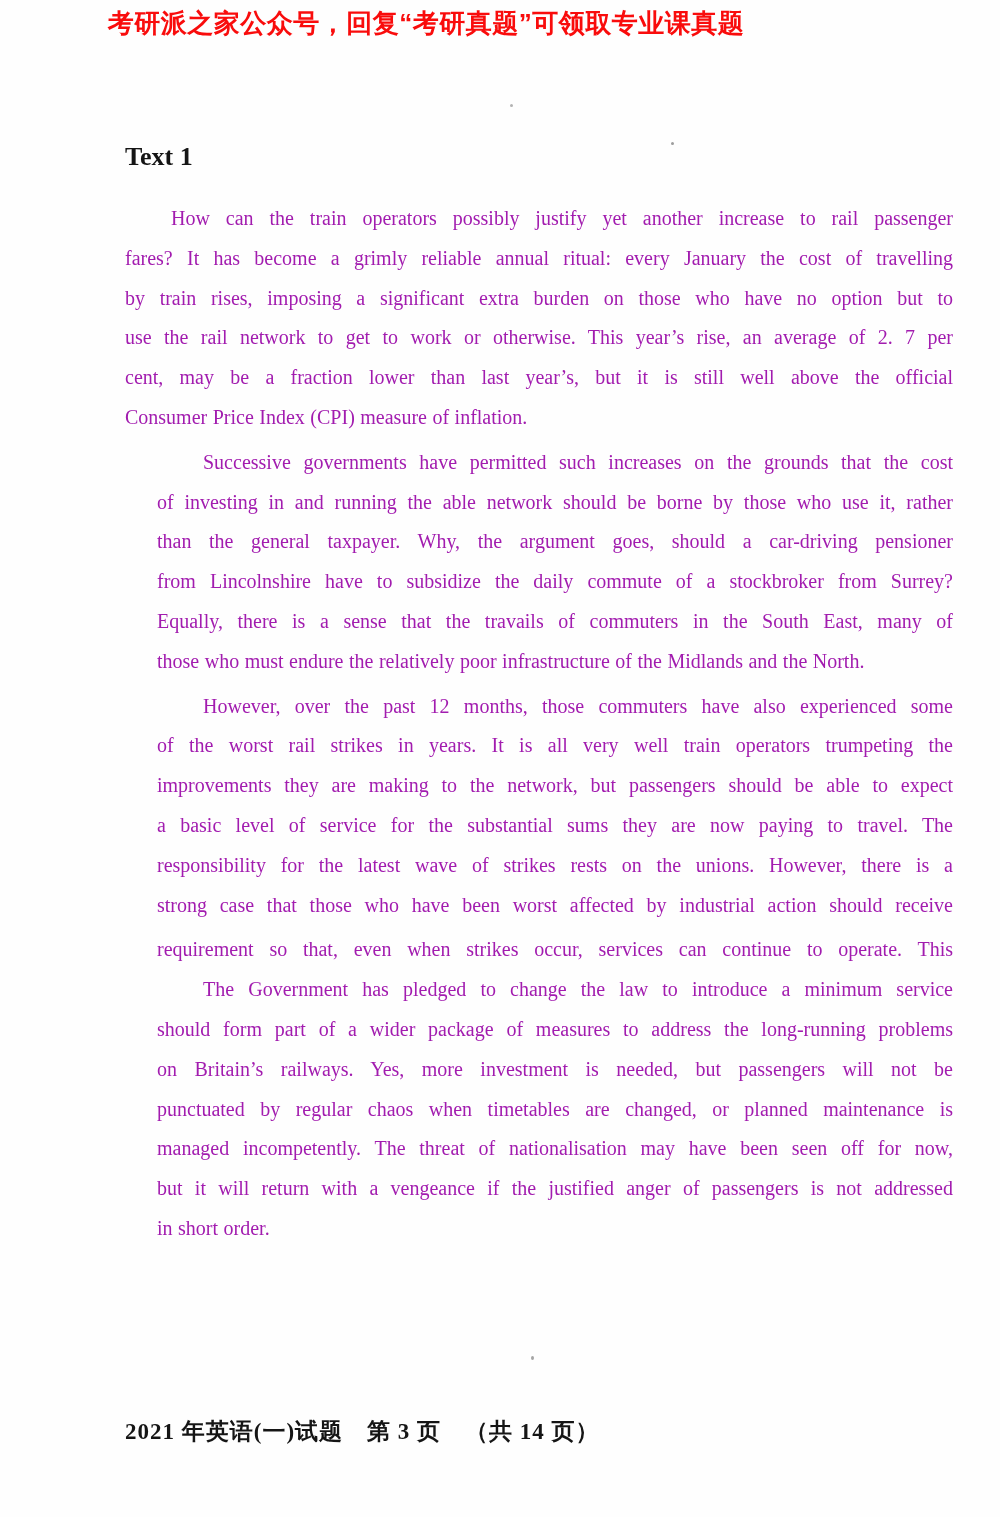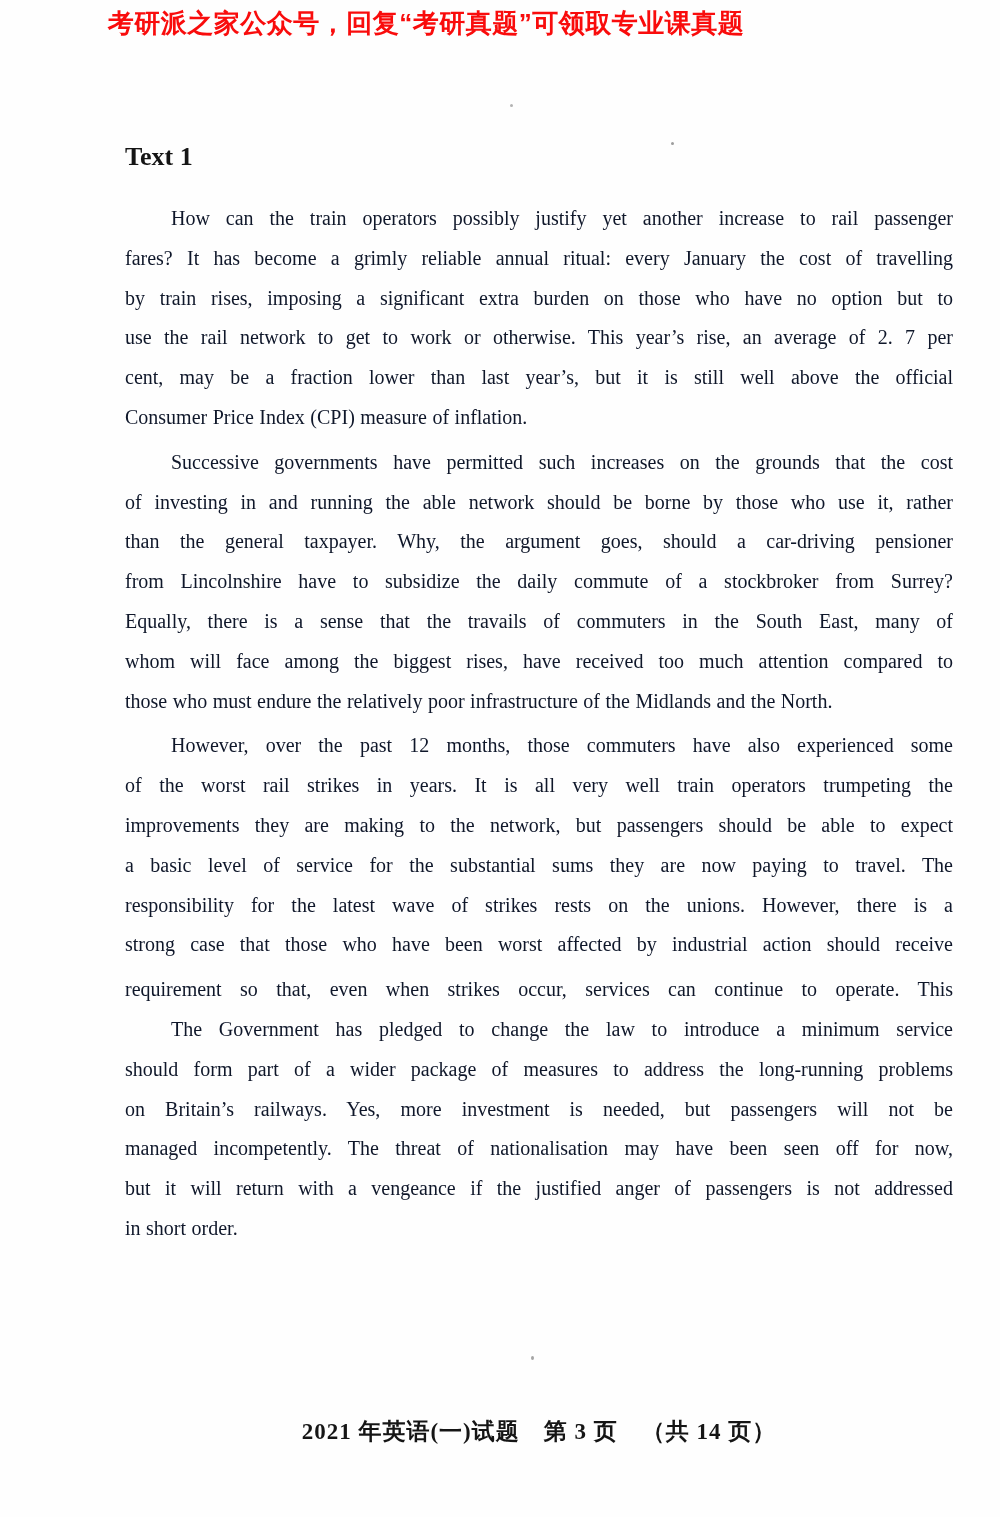--- a/index.html
+++ b/index.html
@@ -29,35 +29,34 @@
     position: absolute;
     top: 142px; left: 125px; width: 828px;
     text-align: left;
     font-weight: bold;
     font-size: 26px;
   }
   .body-text {
     position: absolute;
     top: 199px; left: 125px; width: 828px;
     font-size: 20px;
-    color: #0f172a;
+    color: #a21caf;
   }
-  .para + .para { margin-top: 5px; }
+  .para + .para { margin-top: 5px; margin-left: 32px; }
   .line {
     line-height: 39.8px;
     text-align: justify;
     text-align-last: justify;
     word-spacing: 0.5px;
   }
   .line.first { text-indent: 46px; }
   .line.last { text-align-last: left; }
   .page-footer {
     position: absolute;
     top: 1416px; left: 125px; width: 828px;
-    text-align: center;
     font-weight: bold;
     font-size: 23px;
     letter-spacing: 1px;
     white-space: nowrap;
   }
   .speck { position: absolute; border-radius: 50%; }
   .speck.s1 { left: 510px; top: 104px; width: 3px; height: 3px; background: #b3b3b3; }
   .speck.s2 { left: 671px; top: 142px; width: 3px; height: 3px; background: #9d9d9d; }
   .speck.s3 { left: 531px; top: 1356px; width: 3px; height: 4px; background: #a5a5a5; }
 </style>
@@ -77,36 +76,36 @@
         <div class="line">use the rail network to get to work or otherwise. This year’s rise, an average of 2. 7 per</div>
         <div class="line">cent, may be a fraction lower than last year’s, but it is still well above the official</div>
         <div class="line last">Consumer Price Index (CPI) measure of inflation.</div>
       </div>
       <div class="para">
         <div class="line first">Successive governments have permitted such increases on the grounds that the cost</div>
         <div class="line">of investing in and running the able network should be borne by those who use it, rather</div>
         <div class="line">than the general taxpayer. Why, the argument goes, should a car-driving pensioner</div>
         <div class="line">from Lincolnshire have to subsidize the daily commute of a stockbroker from Surrey?</div>
         <div class="line">Equally, there is a sense that the travails of commuters in the South East, many of</div>
-        <div class="line">whom will face among the biggest rises, have received too much attention compared to</div>
         <div class="line last">those who must endure the relatively poor infrastructure of the Midlands and the North.</div>
       </div>
       <div class="para">
         <div class="line first">However, over the past 12 months, those commuters have also experienced some</div>
         <div class="line">of the worst rail strikes in years. It is all very well train operators trumpeting the</div>
         <div class="line">improvements they are making to the network, but passengers should be able to expect</div>
         <div class="line">a basic level of service for the substantial sums they are now paying to travel. The</div>
         <div class="line">responsibility for the latest wave of strikes rests on the unions. However, there is a</div>
         <div class="line">strong case that those who have been worst affected by industrial action should receive</div>
       </div>
       <div class="para">
         <div class="line">requirement so that, even when strikes occur, services can continue to operate. This</div>
         <div class="line first">The Government has pledged to change the law to introduce a minimum service</div>
         <div class="line">should form part of a wider package of measures to address the long-running problems</div>
         <div class="line">on Britain’s railways. Yes, more investment is needed, but passengers will not be</div>
+        <div class="line">punctuated by regular chaos when timetables are changed, or planned maintenance is</div>
         <div class="line">managed incompetently. The threat of nationalisation may have been seen off for now,</div>
         <div class="line">but it will return with a vengeance if the justified anger of passengers is not addressed</div>
         <div class="line last">in short order.</div>
       </div>
     </div>
 
   <div class="page-footer">2021 年英语(一)试题　第 3 页　（共 14 页）</div>
 
   <div class="speck s1"></div>
   <div class="speck s2"></div>

